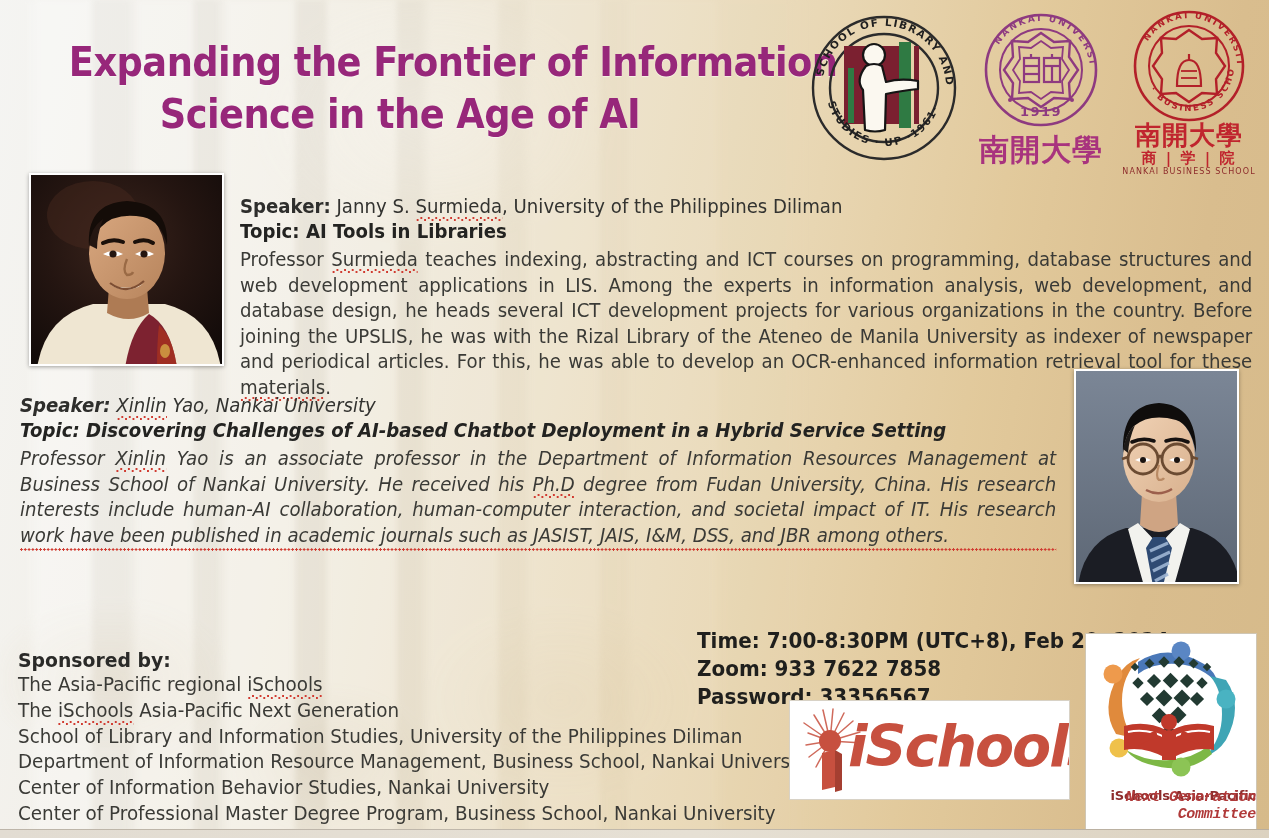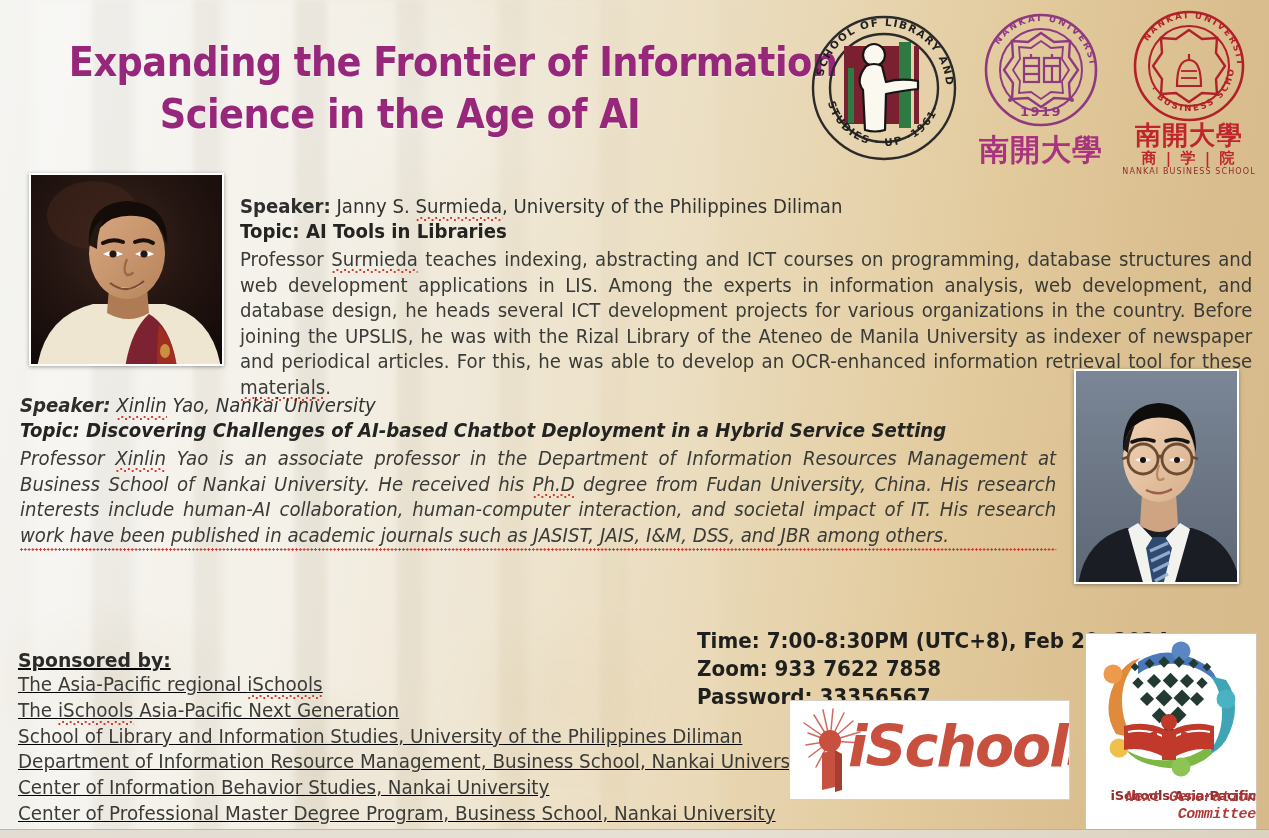--- a/index.html
+++ b/index.html
@@ -156,21 +156,21 @@
   .mod-head {
     font-size:20px; line-height:24px; font-weight:bold; color:#2a2a28;
     font-family:"DejaVu Sans", sans-serif;
     transform:scaleX(.94); transform-origin:left center;
   }
   .mod-line {
     font-size:19.5px; line-height:25.5px; color:#3a3a36; white-space:nowrap;
     font-family:"DejaVu Sans", sans-serif;
     transform:scaleX(.94); transform-origin:left center;
   }
-  #sponsors-block { position:absolute; left:18px; top:648px; width:800px;text-decoration:underline; }
+  #sponsors-block { position:absolute; left:18px; top:648px; width:800px; }
   .spo-line {
     font-size:19.5px; line-height:25.8px; color:#3a3a36; white-space:nowrap;
     font-family:"DejaVu Sans", sans-serif;
     transform:scaleX(.94); transform-origin:left center;
   }
 
   
   #meeting-block { position:absolute; left:697px; top:600px;margin-top:27px; }
   .meet-line {
     font-size:21px; line-height:28px; font-weight:bold; color:#1f1f1d;

